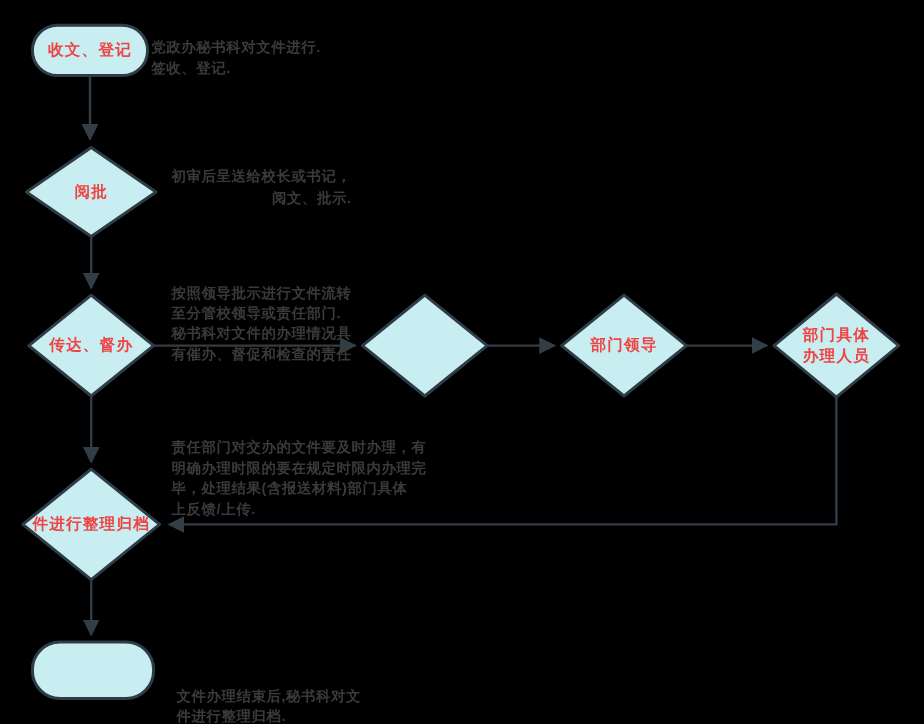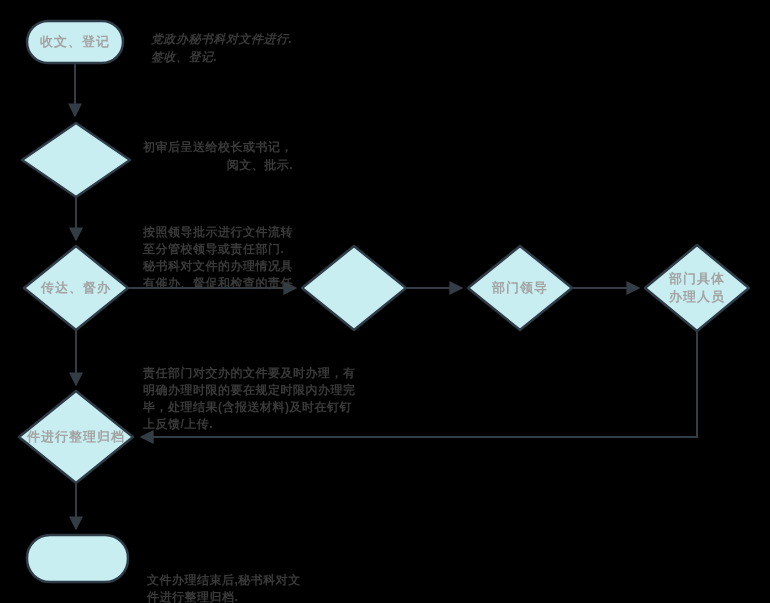--- a/index.html
+++ b/index.html
@@ -8,21 +8,21 @@
     width:770px;height:603px;
     background:#000;
     font-family:"Liberation Sans","DejaVu Sans",sans-serif;
     overflow:hidden;
   }
   .canvas svg{position:absolute;left:0;top:0;}
   .node-label{
     position:absolute;
     display:flex;align-items:center;justify-content:center;
     text-align:center;
-    color:#a3a3a3;
+    color:#ef4444;
     font-size:13px;font-weight:bold;
     letter-spacing:1px;
     line-height:1.35;
     white-space:pre-line;
     pointer-events:none;
   }
   .annotation{
     position:absolute;
     color:#3a3a3a;
     font-size:12px;font-weight:bold;
@@ -33,23 +33,23 @@
   
   .lbl-receive {left:27px; top:21px;  width:96px;  height:42px;}
   .lbl-review  {left:22px; top:123px; width:108px; height:74px;}
   .lbl-convey  {left:24px; top:246px; width:104px; height:84px;font-family:Liberation Serif, serif;}
   .lbl-school  {left:302px;top:246px; width:104px; height:84px;}
   .lbl-dept    {left:468px;top:246px; width:104px; height:84px;}
   .lbl-handler {left:645px;top:245px; width:104px; height:86px;}
   .lbl-feedback{left:19px; top:391px; width:114px; height:92px;}
   .lbl-archive {left:27px; top:535px; width:101px; height:47px;}
   
-  .ann-0{left:151px;top:30px;  line-height:18px;font-style:italic;}
+  .ann-0{left:126px;top:30px;  line-height:18px;}
   .ann-1{left:143px;top:138px; line-height:18px;text-align:right;}
-  .ann-2{left:143px;top:224px;}
+  .ann-2{left:143px;top:236px;}
   .ann-3{left:143px;top:365px;}
   .ann-4{left:147px;top:572px;}
 </style>
 </head>
 <body>
 
 <div class="canvas">
 
   <svg width="770" height="603" viewBox="0 0 770 603">
     <defs>
@@ -75,34 +75,35 @@
       <polygon points="76,246 128,288 76,330 24,288"></polygon>
       <polygon points="354,246 406,288 354,330 302,288"></polygon>
       <polygon points="520,246 572,288 520,330 468,288"></polygon>
       <polygon points="697,245 749,288 697,331 645,288"></polygon>
       <polygon points="76,391 133,437 76,483 19,437"></polygon>
       <rect x="27" y="535" width="101" height="47" rx="23"></rect>
     </g>
   </svg>
 
   <div class="node-label lbl-receive">收文、登记</div>
+  <div class="node-label lbl-review">阅批</div>
   <div class="node-label lbl-convey">传达、督办</div>
   <div class="node-label lbl-handler">部门具体
 办理人员</div>
   <div class="node-label lbl-dept">部门领导</div>
   <div class="node-label lbl-feedback">件进行整理归档</div>
 
   <div class="annotation ann-0">党政办秘书科对文件进行.
 签收、登记.</div>
   <div class="annotation ann-1">初审后呈送给校长或书记，
 阅文、批示.</div>
   <div class="annotation ann-2">按照领导批示进行文件流转
 至分管校领导或责任部门.
 秘书科对文件的办理情况具
 有催办、督促和检查的责任</div>
   <div class="annotation ann-3">责任部门对交办的文件要及时办理，有
 明确办理时限的要在规定时限内办理完
-毕，处理结果(含报送材料)及时在钉钉
+毕，处理结果(含报送材料)部门具体
 上反馈/上传.</div>
   <div class="annotation ann-4">文件办理结束后,秘书科对文
 件进行整理归档.</div>
 
 </div>
 
 </body></html>

